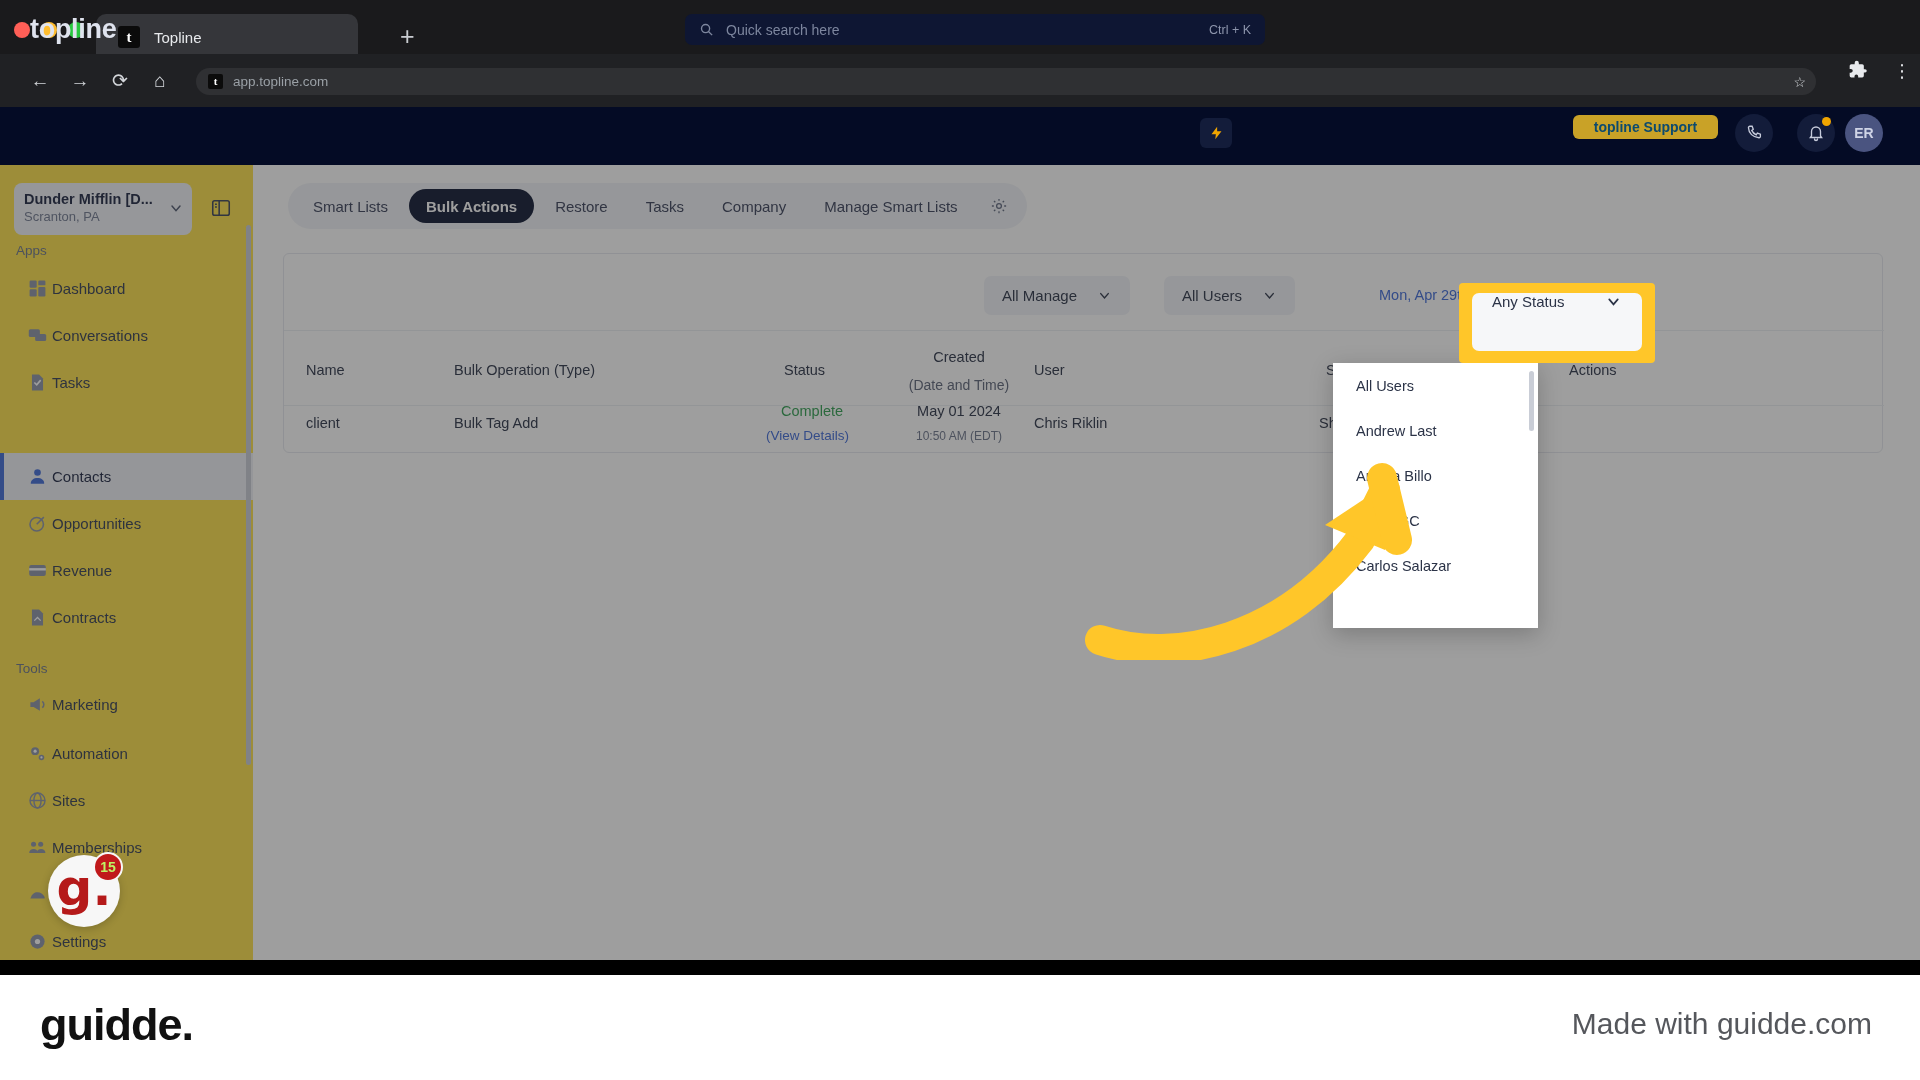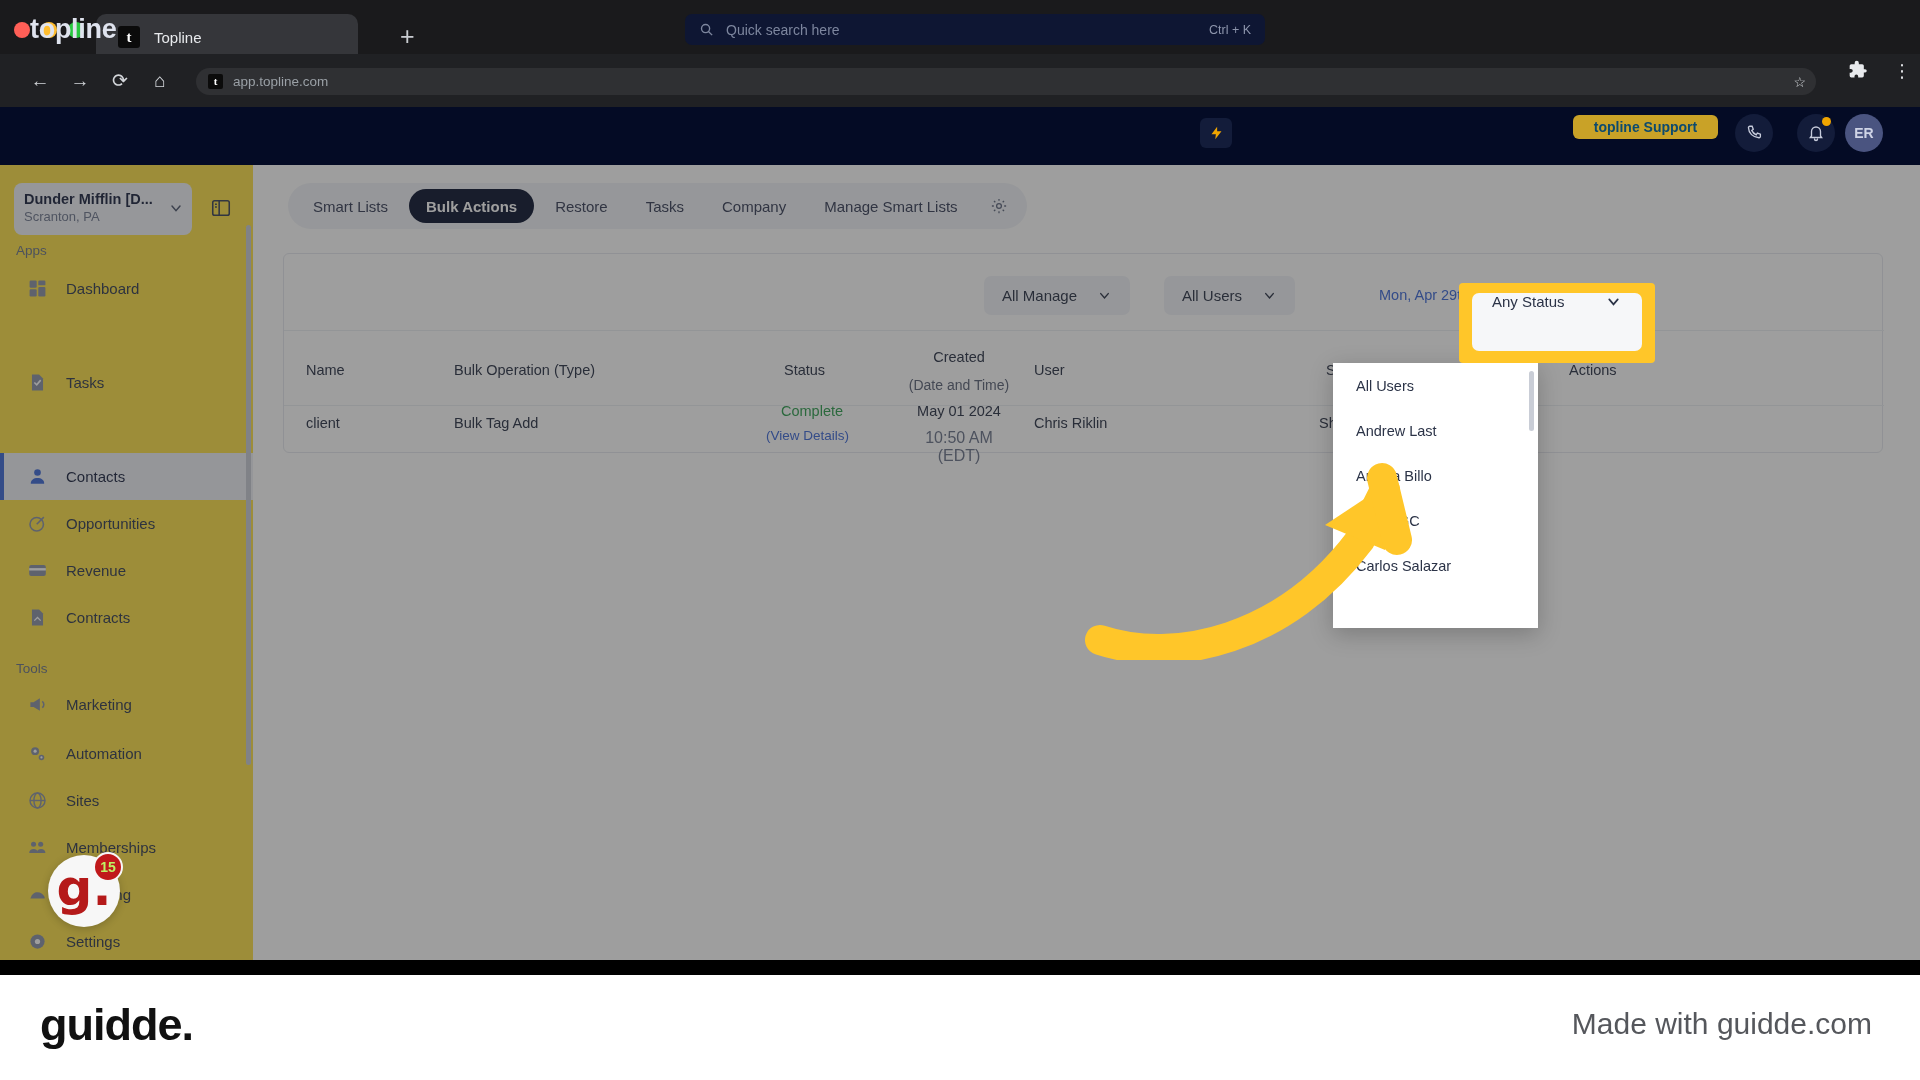--- a/index.html
+++ b/index.html
@@ -62,21 +62,21 @@
   .avatar { position:absolute; left:1845px; top:114px; width:38px; height:38px; border-radius:50%; background:#4a5480; display:flex; align-items:center; justify-content:center; color:#cfd4e6; font-size:14px; font-weight:600; }
 
   
   .sidebar { position:absolute; left:0; top:165px; width:253px; height:810px; background:#fde047; }
   .org-box { position:absolute; left:14px; top:18px; width:178px; height:52px; background:#f1f3f7; border-radius:8px; padding:8px 10px; }
   .org-name { color:#1b2340; font-size:14.5px; font-weight:600; white-space:nowrap; }
   .org-sub { color:#6f7890; font-size:13px; margin-top:2px; }
   .org-chev { position:absolute; right:8px; top:17px; color:#5b6party; }
   .panel-icon { position:absolute; left:210px; top:32px; }
   .sect-label { position:absolute; left:16px; color:#6b7489; font-size:13.5px; }
-  .nav-item { position:absolute; left:0; width:253px; height:47px; display:flex; align-items:center; padding-left:26px; gap:18px; }
+  .nav-item { position:absolute; left:0; width:253px; height:47px; display:flex; align-items:center; padding-left:26px; gap:4px; }
   .nav-item.active { background:#eef1f6; }
   .nav-item.active::before { content:""; position:absolute; left:0; top:0; width:4px; height:47px; background:#3f6ad8; }
   .nav-label { color:#333c52; font-size:15px; }
   .nav-item.active .nav-label { color:#1b2340; font-weight:500; }
   .nav-ico { width:22px; height:22px; display:flex; align-items:center; justify-content:center; }
   .sb-scroll { position:absolute; left:246px; top:60px; width:5px; height:540px; background:#c9cdd6; border-radius:3px; }
 
   
   .main { position:absolute; left:253px; top:165px; width:1667px; height:810px; background:#fff; }
   .tabbar { position:absolute; left:35px; top:18px; height:46px; background:#f1f3f7; border-radius:23px; display:flex; align-items:center; padding:0 8px; gap:4px; }
@@ -90,21 +90,21 @@
   .filter-btn .lbl { color:#2b3347; font-size:15px; font-weight:500; white-space:nowrap; }
   .daterange { position:absolute; left:1095px; top:33px; color:#3f6ad8; font-size:14.5px; white-space:nowrap; }
 
   .thead { position:absolute; left:0; top:76px; width:1600px; height:76px; border-top:1px solid #eceef3; border-bottom:1px solid #eceef3; }
   .th { position:absolute; color:#2b3347; font-size:14.5px; }
   .th-sub { display:block; color:#5c6478; font-size:14px; text-align:center;margin-top:12px; }
   .trow { position:absolute; left:0; top:136px; width:1600px; height:72px; }
   .td { position:absolute; color:#2b3347; font-size:14.5px; }
   .td.green { color:#2e9e4f; }
   .td.link { color:#3f6ad8; font-size:13.5px; }
-  .td.muted { color:#6c758b; font-size:16px; }
+  .td.muted { color:#6c758b; font-size:12px; }
 
   
   .dropdown { position:absolute; left:1333px; top:363px; width:205px; height:265px; background:#fff; box-shadow:0 6px 22px rgba(0,0,0,.22); }
   .dd-item { height:45px; display:flex; align-items:center; padding-left:23px; color:#2b3347; font-size:14.5px; }
   .dd-scroll { position:absolute; right:4px; top:8px; width:5px; height:60px; background:#c9cdd6; border-radius:3px; }
 
   
   .hl-box { position:absolute; left:1459px; top:283px; width:196px; height:80px; background:#ffc629; border-radius:4px; }
   .hl-inner { position:absolute; left:1472px; top:293px; width:170px; height:58px; background:#f6f7f9; border-radius:7px; display:flex; align-items:flex-start; justify-content:space-between; padding:0 20px; }
   .hl-inner .lbl { color:#2b3347; font-size:15px; font-weight:500; }
@@ -228,20 +228,29 @@
           <svg width="19" height="19" viewBox="0 0 24 24" fill="#8b93a7">
             <rect x="2" y="2" width="9" height="9" rx="1.5"></rect>
             <rect x="13" y="2" width="9" height="6" rx="1.5"></rect>
             <rect x="2" y="13" width="9" height="9" rx="1.5"></rect>
             <rect x="13" y="10" width="9" height="12" rx="1.5"></rect>
           </svg>
         </span>
       <span class="nav-label">Dashboard</span>
     </div>
 
+    <div class="nav-item" style="top:147px">
+      <span class="nav-ico">
+          <svg width="19" height="19" viewBox="0 0 24 24" fill="#8b93a7">
+            <rect x="1" y="4" width="14" height="10" rx="2"></rect>
+            <rect x="9" y="10" width="14" height="9" rx="2"></rect>
+          </svg>
+        </span>
+      <span class="nav-label">Conversations</span>
+    </div>
 
     <div class="nav-item" style="top:194px">
       <span class="nav-ico">
           <svg width="19" height="19" viewBox="0 0 24 24" fill="#8b93a7">
             <path d="M5 2h9l5 5v15H5z"></path>
             <polyline points="8,12 11,15 16,9" fill="none" stroke="#fff" stroke-width="2"></polyline>
           </svg>
         </span>
       <span class="nav-label">Tasks</span>
     </div>

